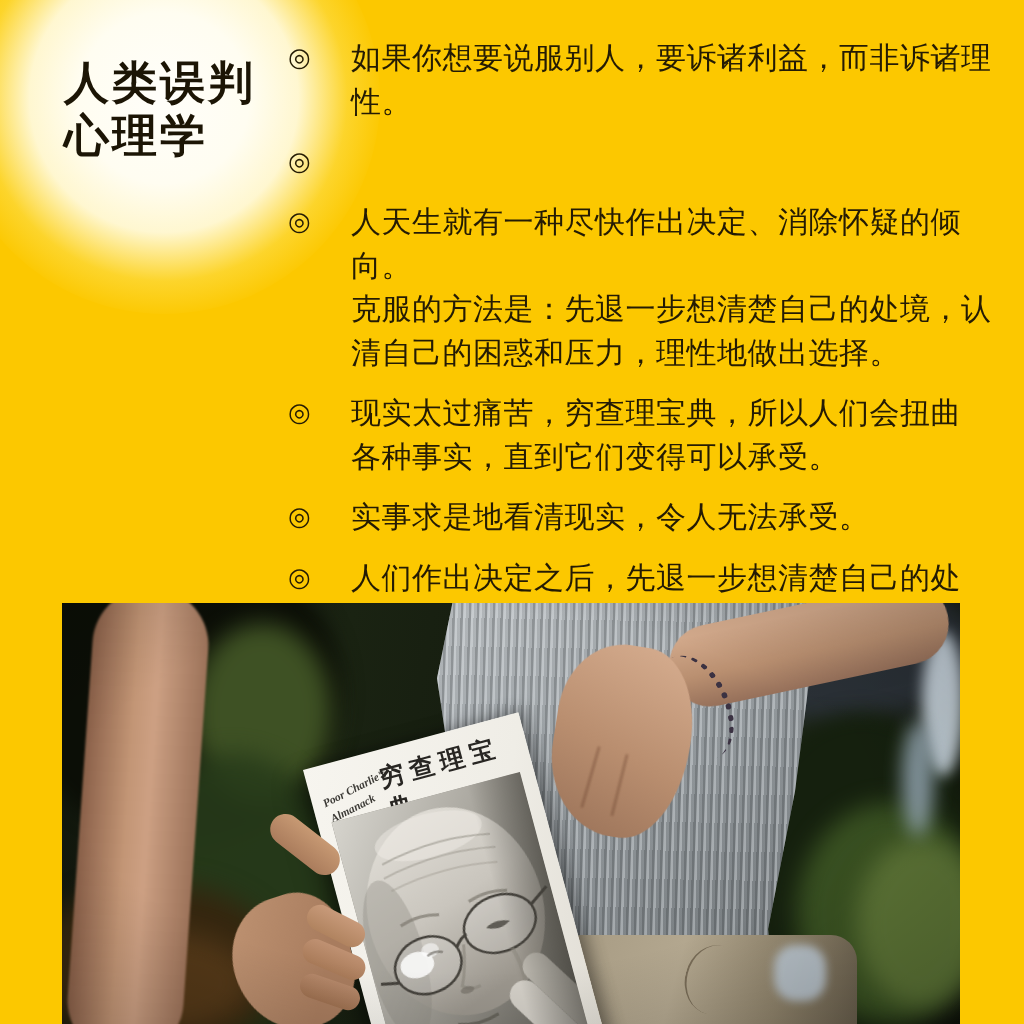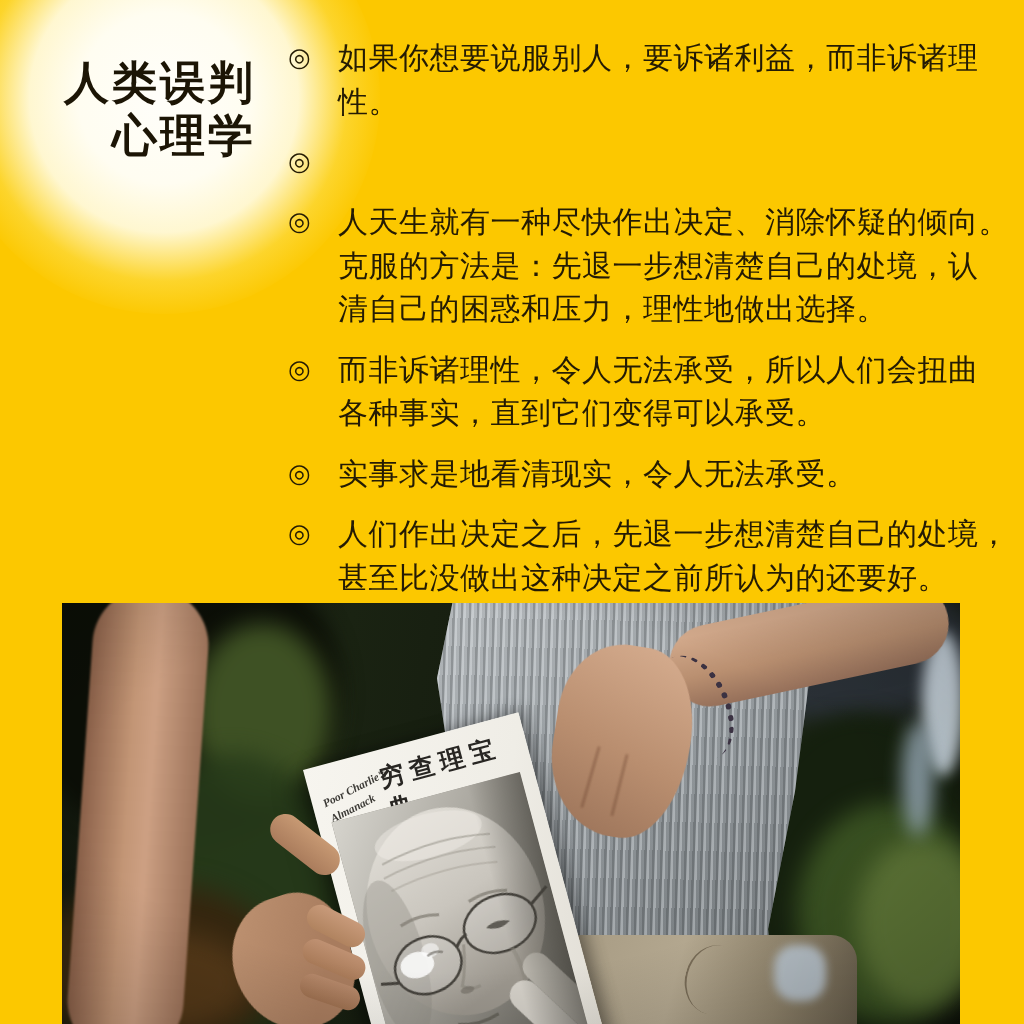--- a/index.html
+++ b/index.html
@@ -11,31 +11,31 @@
   
   .glow{
     position:absolute;left:-52px;top:-118px;width:432px;height:432px;border-radius:50%;
     background:radial-gradient(circle,
       #fffefa 0%, #fffdf1 28%, rgba(255,251,226,.92) 44%,
       rgba(253,228,96,.45) 60%, rgba(252,200,0,0) 72%);
   }
   .title{
     position:absolute;left:64px;top:26px;
     font-size:45px;font-weight:900;line-height:1.18;letter-spacing:3px;
-    color:#1c1505;white-space:pre-line;text-align:right;
+    color:#1c1505;white-space:pre-line;
   }
   
   .quotes{position:absolute;left:288px;top:36px;width:724px;list-style:none;margin:0;padding:0;}
   .quotes li{display:flex;align-items:flex-start;margin:0 0 17px 0;}
   .q-icon{
     flex:0 0 34px;width:34px;font-size:26px;line-height:43px;
     color:#241b04;text-align:left;
   }
   .q-text{
-    margin-left:16px;font-size:30px;line-height:43.5px;letter-spacing:.5px;
+    margin-left:29px;font-size:30px;line-height:43.5px;letter-spacing:.5px;
     color:#241b04;white-space:pre-line;font-weight:500;
   }
   
   .photo{
     position:absolute;left:62px;top:603px;width:898px;height:421px;overflow:hidden;
     background:linear-gradient(100deg,#10150c 0%,#1a2312 30%,#141a0f 55%,#1d2615 75%,#0e120a 100%);
   }
   .photo .blob{position:absolute;border-radius:50%;}
   .leaf-tl     {left:-40px;top:-60px;width:320px;height:300px;background:#0b0e06;filter:blur(10px);}
   .leaf-l1     {left:60px;top:150px;width:220px;height:280px;background:#273b1a;filter:blur(12px);opacity:.9;}
@@ -138,21 +138,21 @@
       <span class="q-icon">◎</span>
     </li>
     <li>
       <span class="q-icon">◎</span>
       <span class="q-text">人天生就有一种尽快作出决定、消除怀疑的倾向。
 克服的方法是：先退一步想清楚自己的处境，认
 清自己的困惑和压力，理性地做出选择。</span>
     </li>
     <li>
       <span class="q-icon">◎</span>
-      <span class="q-text">而非诉诸理性，令人无法承受，所以人们会扭曲
+      <span class="q-text">现实太过痛苦，穷查理宝典，所以人们会扭曲
 各种事实，直到它们变得可以承受。</span>
     </li>
     <li>
       <span class="q-icon">◎</span>
       <span class="q-text">实事求是地看清现实，令人无法承受。</span>
     </li>
     <li>
       <span class="q-icon">◎</span>
       <span class="q-text">人们作出决定之后，先退一步想清楚自己的处境，
 甚至比没做出这种决定之前所认为的还要好。</span>

